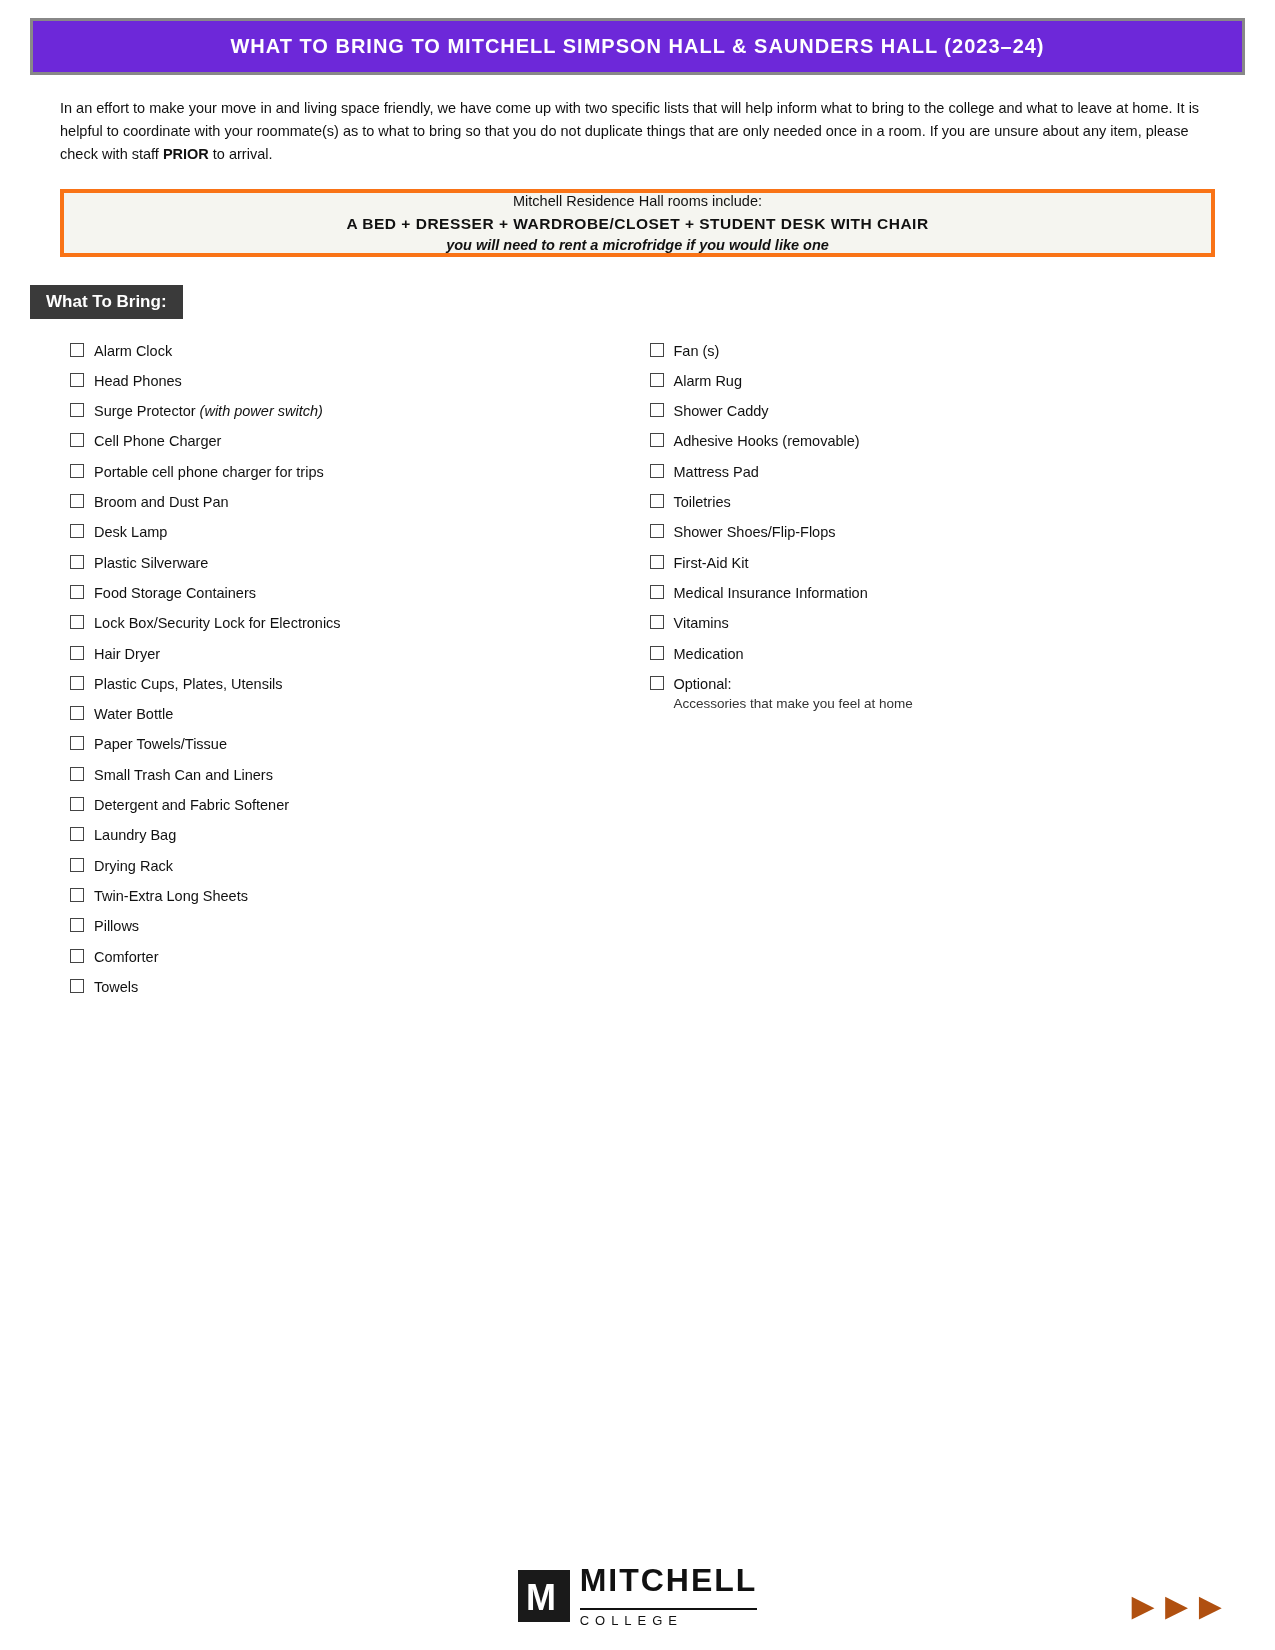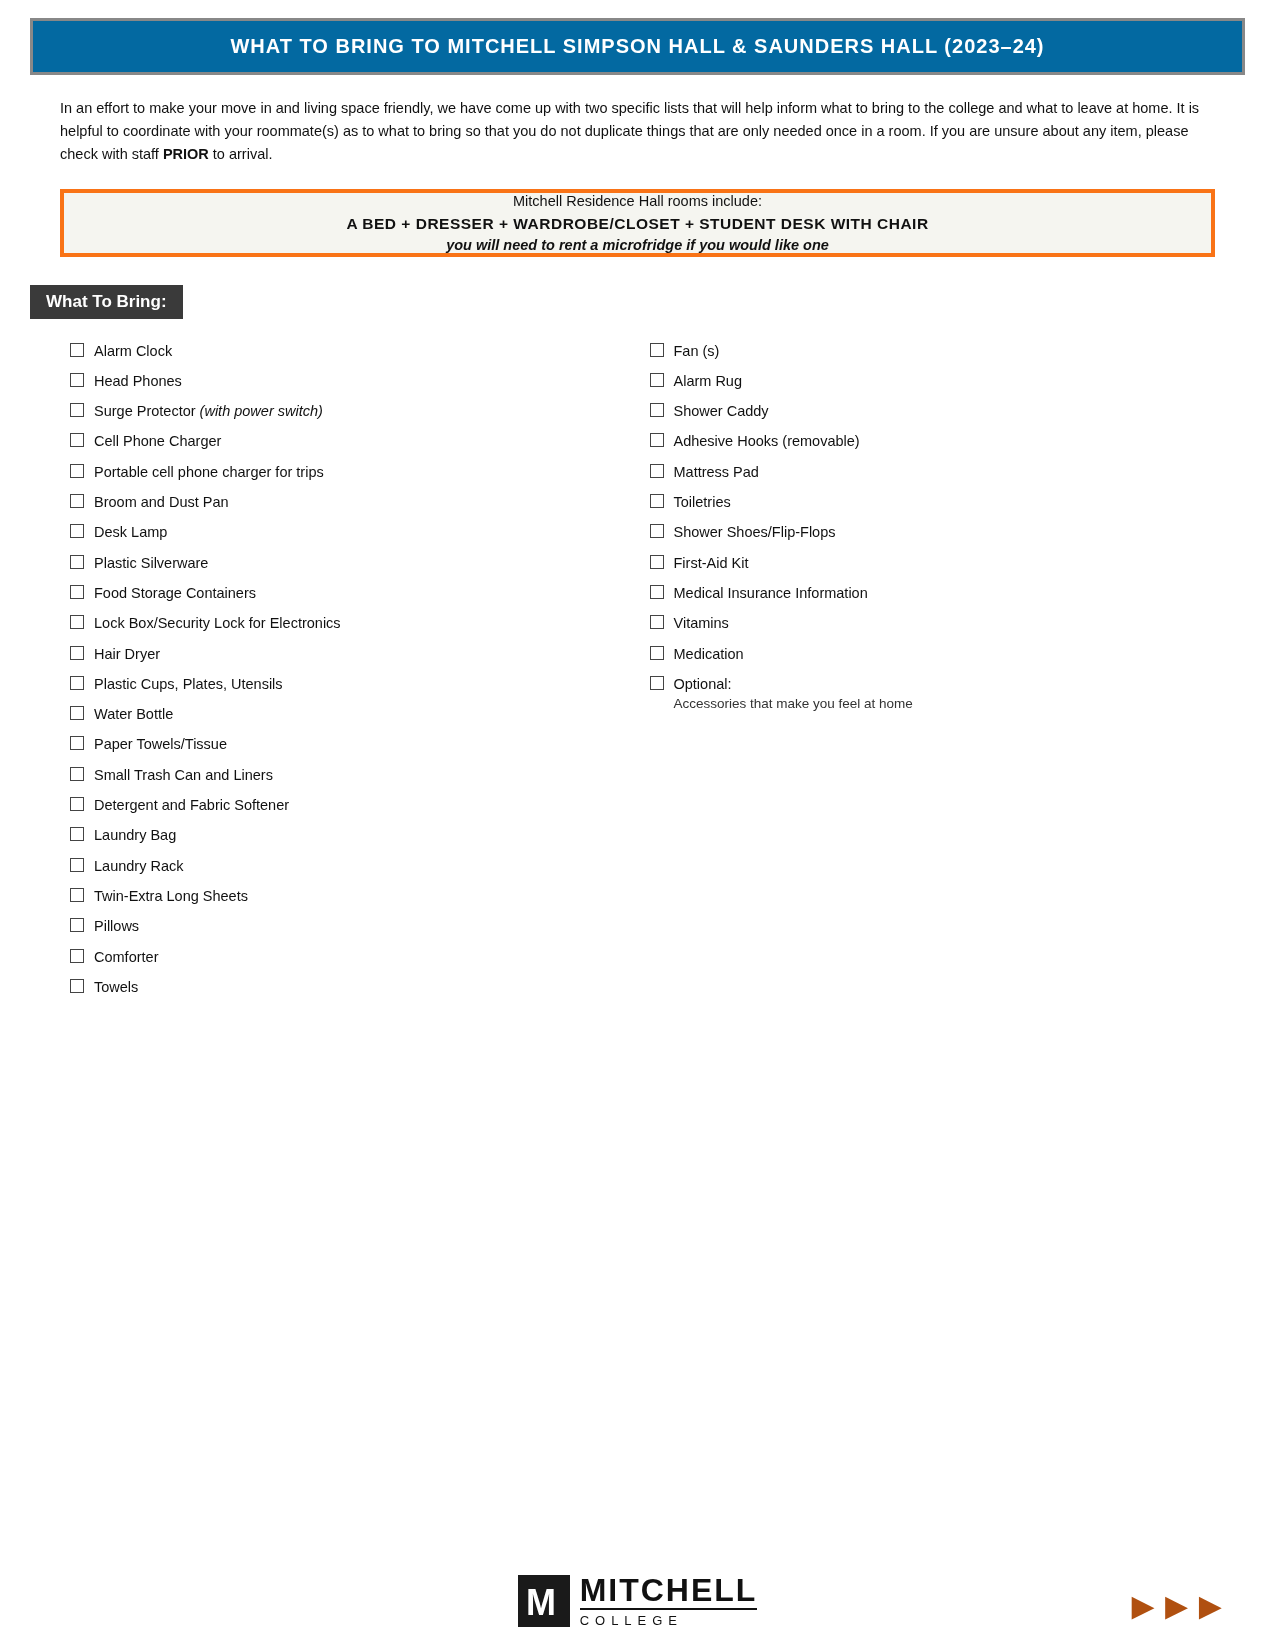--- a/index.html
+++ b/index.html
@@ -14,21 +14,21 @@
     .page {
       width: 1275px;
       min-height: 1650px;
       background: #fff;
       padding: 0;
       position: relative;
     }
 
     
     .header-bar {
-      background: #0369a1;
+      background: #6d28d9;
       border: 3px solid #888;
       margin: 18px 30px 0 30px;
       padding: 14px 18px;
       text-align: center;
     }
     .header-bar h1 {
       color: #fff;
       font-size: 20px;
       font-weight: 900;
       letter-spacing: 1px;
@@ -164,21 +164,21 @@
       flex-direction: column;
       align-items: flex-start;
     }
     .logo-text .mitchell {
       font-size: 32px;
       font-weight: 900;
       font-family: Arial Black, Arial, sans-serif;
       letter-spacing: 2px;
       line-height: 1;
       border-bottom: 2px solid #111;
-      padding-bottom: 2px;
+      padding-bottom: 12px;
     }
     .logo-text .college {
       font-size: 13px;
       letter-spacing: 6px;
       font-weight: 400;
       margin-top: 3px;
     }
     .footer-arrows {
       position: absolute;
       right: 50px;
@@ -290,21 +290,21 @@
         <div class="check-item">
           <span class="check-box"></span>
           <span class="check-text">Detergent and Fabric Softener</span>
         </div>
         <div class="check-item">
           <span class="check-box"></span>
           <span class="check-text">Laundry Bag</span>
         </div>
         <div class="check-item">
           <span class="check-box"></span>
-          <span class="check-text">Laundry Rack</span>
+          <span class="check-text">Drying Rack</span>
         </div>
         <div class="check-item">
           <span class="check-box"></span>
           <span class="check-text">Twin-Extra Long Sheets</span>
         </div>
         <div class="check-item">
           <span class="check-box"></span>
           <span class="check-text">Pillows</span>
         </div>
         <div class="check-item">

